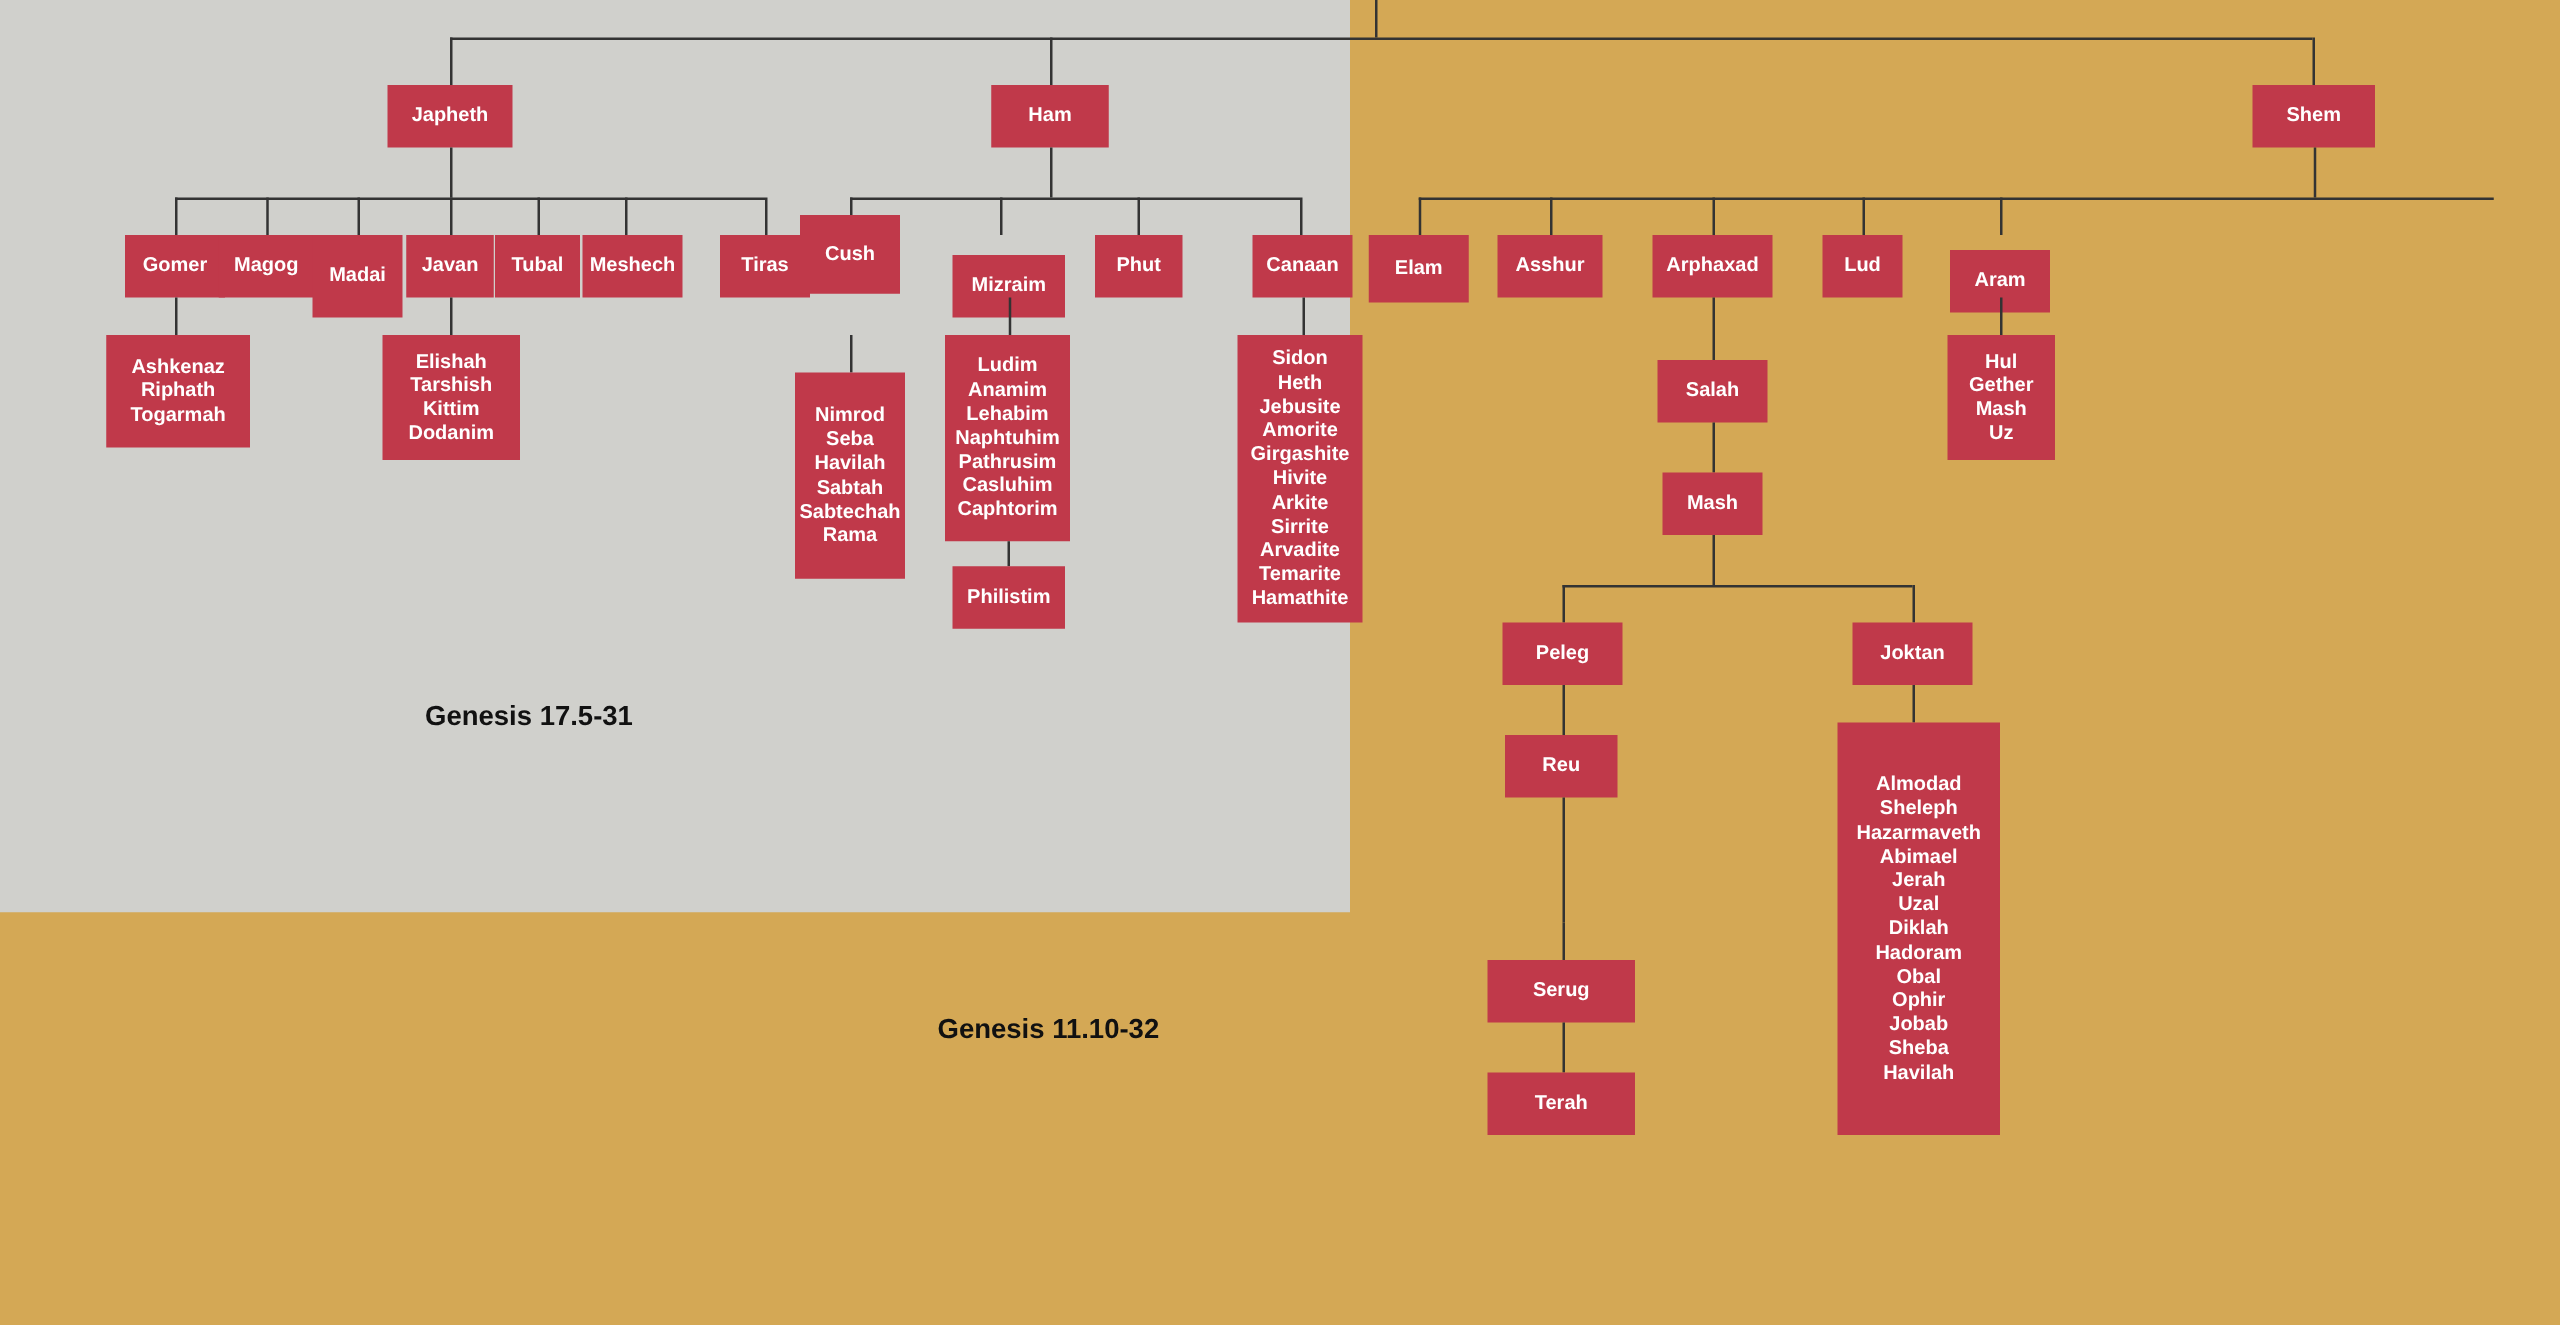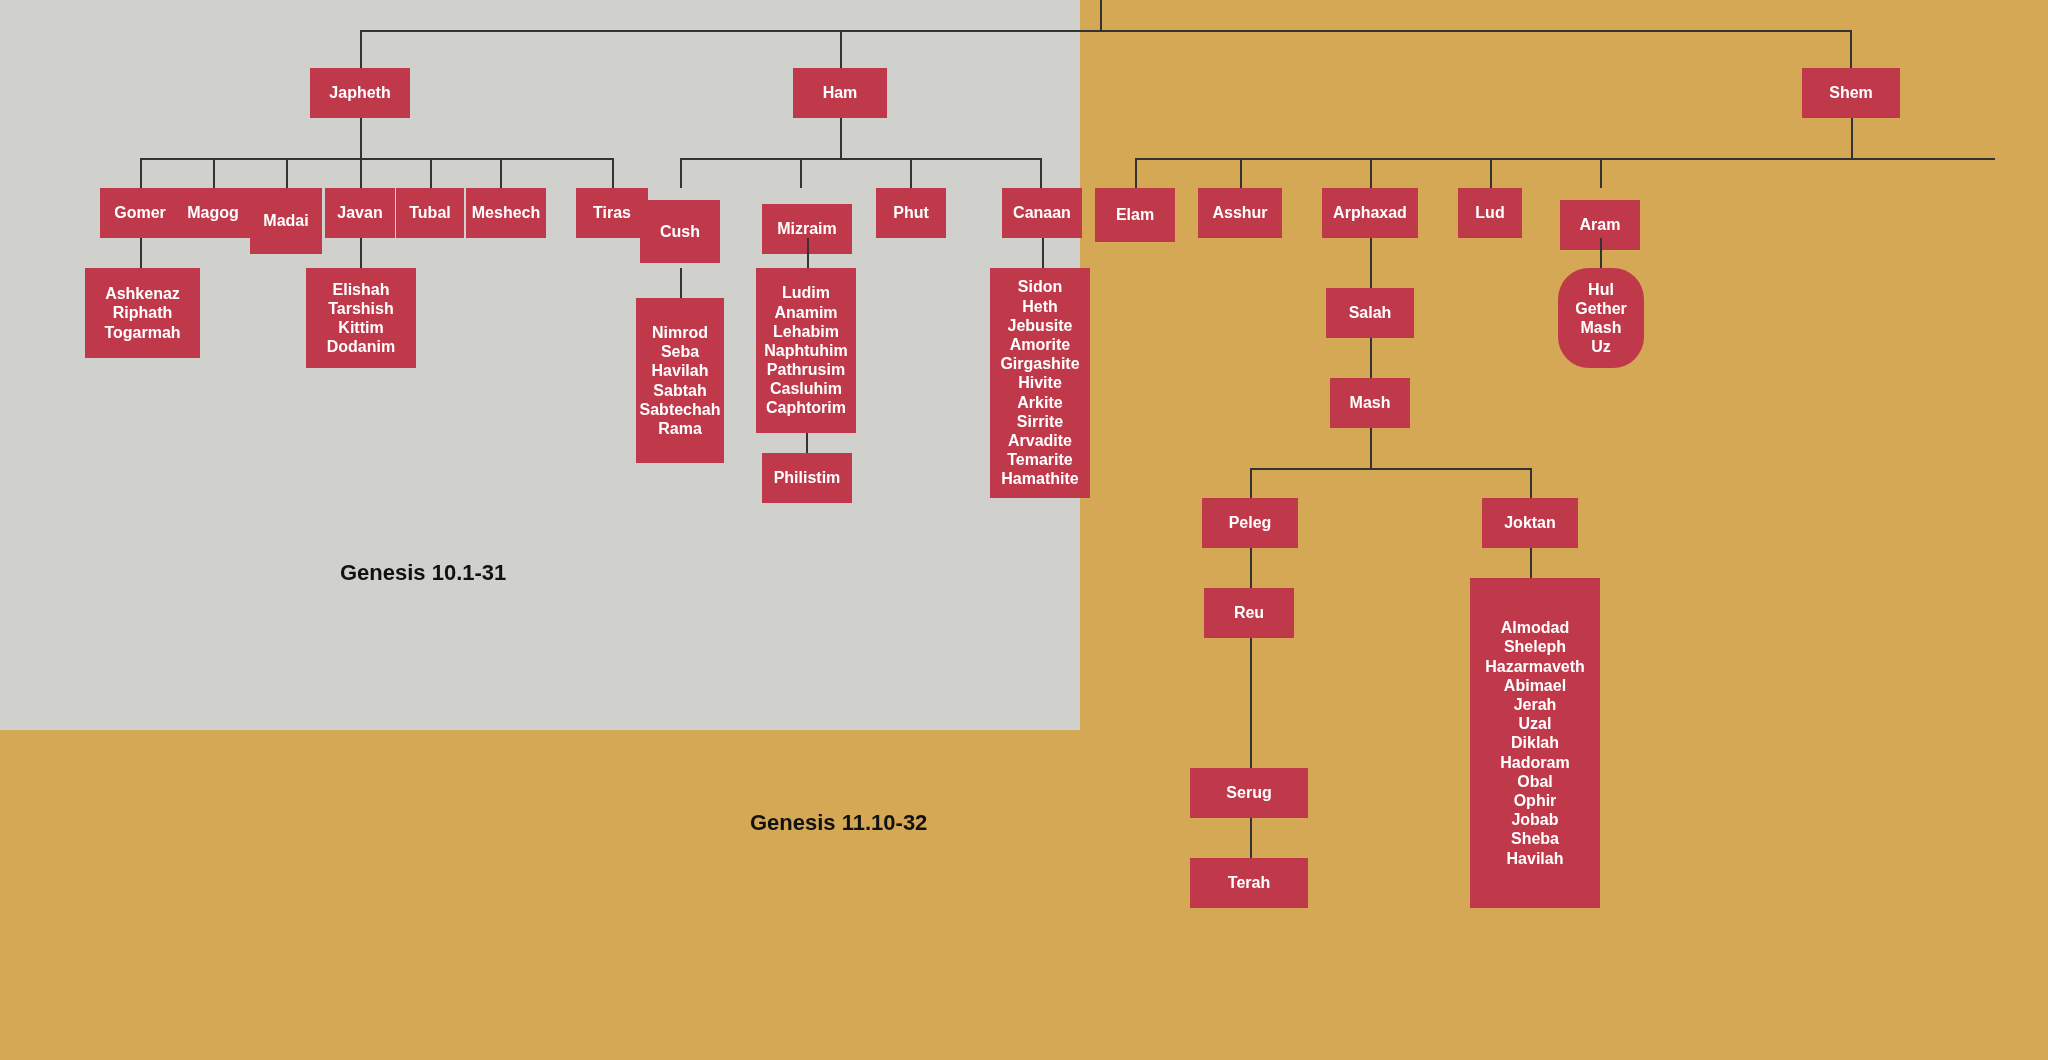--- a/index.html
+++ b/index.html
@@ -104,21 +104,21 @@
 <div class="node" style="left:793px; top:68px; width:94px; height:50px;">Ham</div>
 
 <div class="line line-v" style="left:840px; top:118px; height:40px;"></div>
 <div class="line line-h" style="left:680px; top:158px; width:360px;"></div>
 
 <div class="line line-v" style="left:680px; top:158px; height:30px;"></div>
 <div class="line line-v" style="left:800px; top:158px; height:30px;"></div>
 <div class="line line-v" style="left:910px; top:158px; height:30px;"></div>
 <div class="line line-v" style="left:1040px; top:158px; height:30px;"></div>
 
-<div class="node" style="left:640px; top:200px; width:80px; height:63px;">Cush</div>
+<div class="node" style="left:640px; top:172px; width:80px; height:63px;">Cush</div>
 <div class="node" style="left:762px; top:204px; width:90px; height:50px;">Mizraim</div>
 <div class="node" style="left:876px; top:188px; width:70px; height:50px;">Phut</div>
 <div class="node" style="left:1002px; top:188px; width:80px; height:50px;">Canaan</div>
 
 <div class="line line-v" style="left:680px; top:268px; height:30px;"></div>
 <div class="node" style="left:636px; top:298px; width:88px; height:165px; white-space:pre-line;">Nimrod
 Seba
 Havilah
 Sabtah
 Sabtechah
@@ -160,21 +160,21 @@
 <div class="line line-v" style="left:1490px; top:158px; height:30px;"></div>
 <div class="line line-v" style="left:1600px; top:158px; height:30px;"></div>
 
 <div class="node" style="left:1095px; top:188px; width:80px; height:54px;">Elam</div>
 <div class="node" style="left:1198px; top:188px; width:84px; height:50px;">Asshur</div>
 <div class="node" style="left:1322px; top:188px; width:96px; height:50px;">Arphaxad</div>
 <div class="node" style="left:1458px; top:188px; width:64px; height:50px;">Lud</div>
 <div class="node" style="left:1560px; top:188px; width:80px; height:50px;margin-top:12px;">Aram</div>
 
 <div class="line line-v" style="left:1600px; top:238px; height:30px;"></div>
-<div class="node" style="left:1558px; top:268px; width:86px; height:100px; white-space:pre-line;border-radius:31px;">Hul
+<div class="node" style="left:1558px; top:268px; width:86px; height:100px; white-space:pre-line;">Hul
 Gether
 Mash
 Uz</div>
 
 <div class="line line-v" style="left:1370px; top:238px; height:50px;"></div>
 <div class="node" style="left:1326px; top:288px; width:88px; height:50px;">Salah</div>
 
 <div class="line line-v" style="left:1370px; top:338px; height:40px;"></div>
 <div class="node" style="left:1330px; top:378px; width:80px; height:50px;">Mash</div>
 
@@ -205,14 +205,14 @@
 Jobab
 Sheba
 Havilah</div>
 
 <div class="line line-v" style="left:1250px; top:738px; height:30px;"></div>
 <div class="node" style="left:1190px; top:768px; width:118px; height:50px;">Serug</div>
 
 <div class="line line-v" style="left:1250px; top:818px; height:40px;"></div>
 <div class="node" style="left:1190px; top:858px; width:118px; height:50px;">Terah</div>
 
-<div class="citation" style="left:340px; top:560px;">Genesis 10.1-31</div>
+<div class="citation" style="left:340px; top:560px;">Genesis 17.5-31</div>
 <div class="citation" style="left:750px; top:810px;">Genesis 11.10-32</div>
 
 </body></html>

